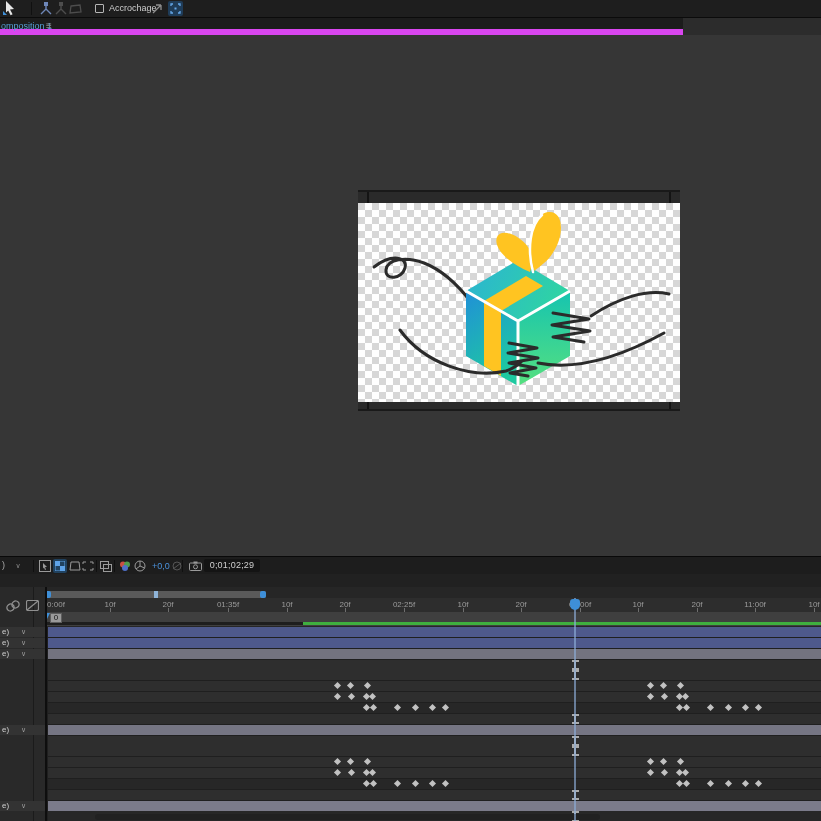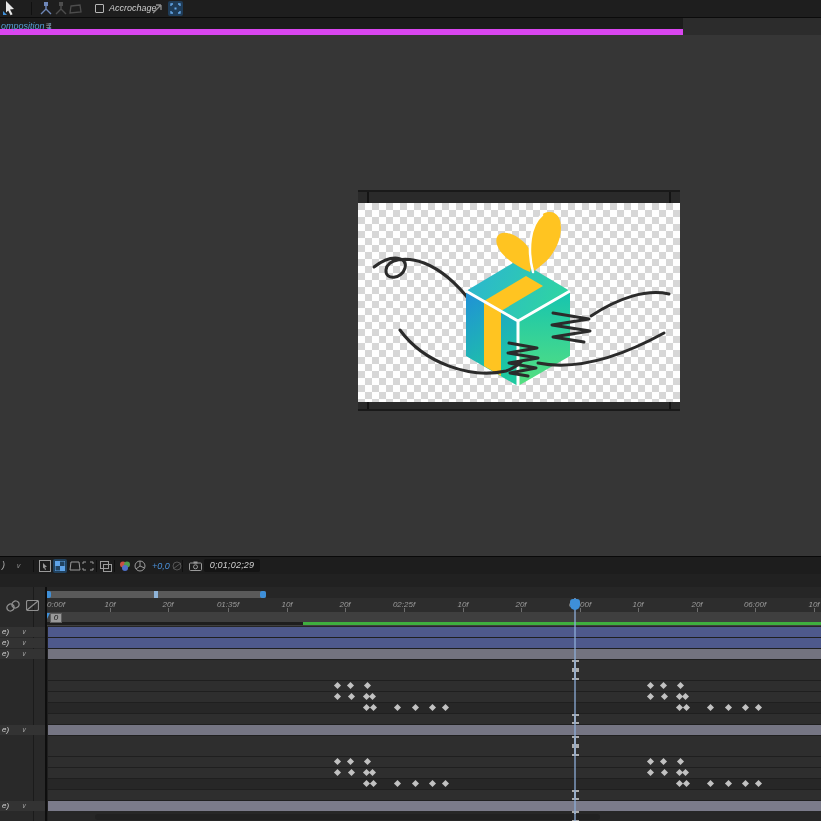--- a/index.html
+++ b/index.html
@@ -1,19 +1,19 @@
 <!DOCTYPE html>
 <html><head>
 <meta charset="utf-8">
 <style>
   * { margin:0; padding:0; box-sizing:border-box; }
   html,body { background:#1a1a1a; }
   #root {
     position:relative; width:821px; height:821px; overflow:hidden;
-    background:#2c2c2c; font-family:"Liberation Sans", sans-serif;font-style:italic;
+    background:#2c2c2c; font-family:"Liberation Sans", sans-serif;
     -webkit-font-smoothing:antialiased;
   }
   .abs { position:absolute; }
 
   
   #top-toolbar { left:0; top:0; width:821px; height:18px; background:#1e1e1e; border-bottom:1px solid #0b0b0b; }
   .tool { position:absolute; top:1px; width:15px; height:15px; display:flex; align-items:center; justify-content:center; }
   #tool-sep1 { left:31px; top:2px; width:1px; height:13px; background:#101010; }
   #snap-check { position:absolute; left:95px; top:4px; width:9px; height:9px; border:1px solid #b5b5b5; background:transparent; border-radius:1px; }
   #snap-label { position:absolute; left:109px; top:3px; font-size:9px; color:#cccccc; }
@@ -266,21 +266,21 @@
         <div class="ruler-label" style="left: 101px;">20f</div>
         <div class="ruler-label" style="left: 161px;">01:35f</div>
         <div class="ruler-label" style="left: 220px;">10f</div>
         <div class="ruler-label" style="left: 278px;">20f</div>
         <div class="ruler-label" style="left: 337px;">02:25f</div>
         <div class="ruler-label" style="left: 396px;">10f</div>
         <div class="ruler-label" style="left: 454px;">20f</div>
         <div class="ruler-label" style="left: 513px;">03:00f</div>
         <div class="ruler-label" style="left: 571px;">10f</div>
         <div class="ruler-label" style="left: 630px;">20f</div>
-        <div class="ruler-label" style="left: 688px;">06:00f</div>
+        <div class="ruler-label" style="left: 688px;">11:00f</div>
         <div class="ruler-label" style="left: 747px;">10f</div>
         <div class="ruler-tick" style="left: 0px;"></div>
         <div class="ruler-tick" style="left: 65px;"></div>
         <div class="ruler-tick" style="left: 123px;"></div>
         <div class="ruler-tick" style="left: 183px;"></div>
         <div class="ruler-tick" style="left: 242px;"></div>
         <div class="ruler-tick" style="left: 300px;"></div>
         <div class="ruler-tick" style="left: 359px;"></div>
         <div class="ruler-tick" style="left: 418px;"></div>
         <div class="ruler-tick" style="left: 476px;"></div>

